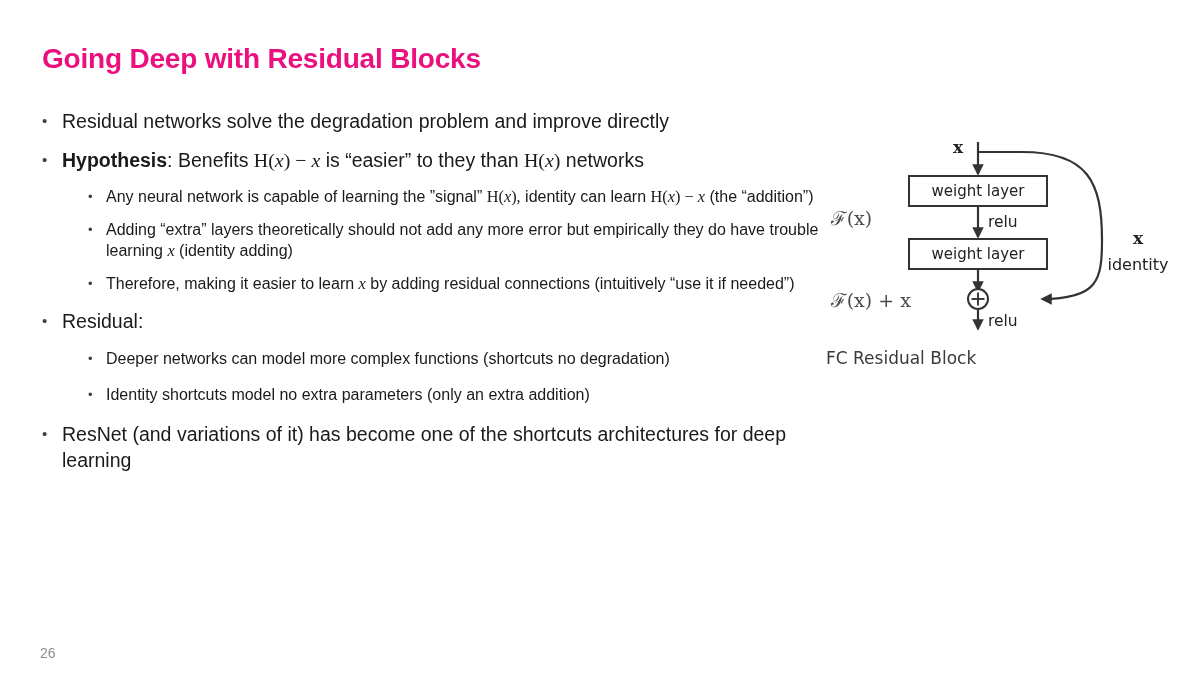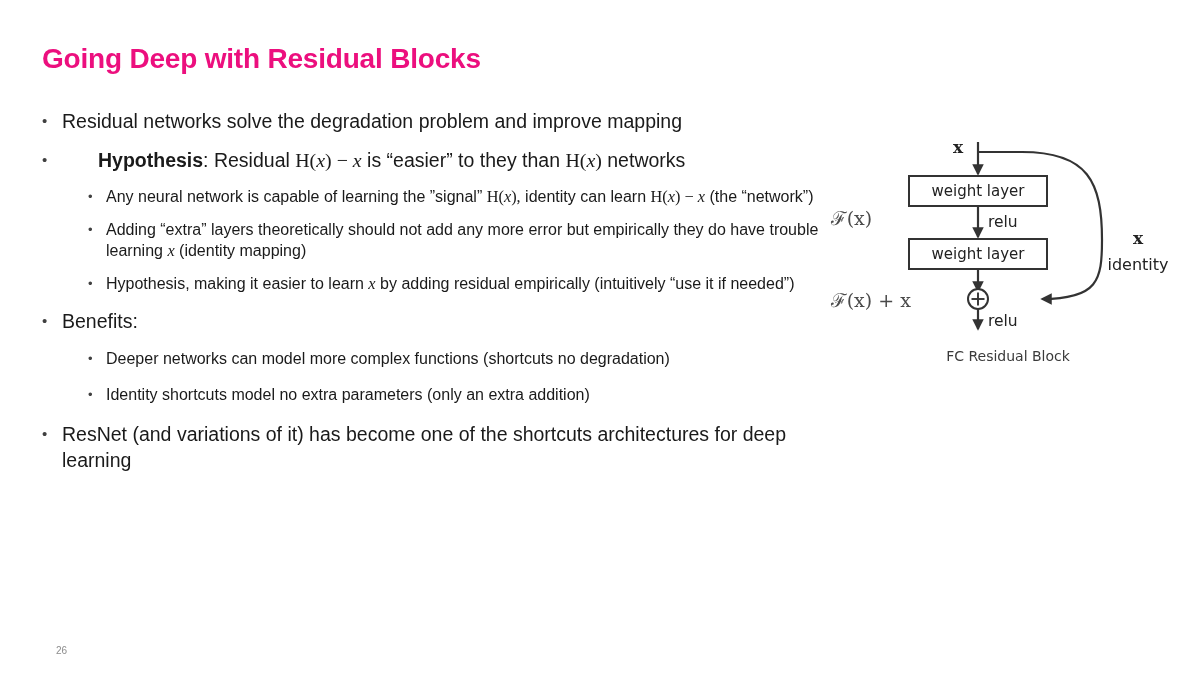--- a/index.html
+++ b/index.html
@@ -68,21 +68,21 @@
   .lvl2 {
     font-size: 16px;
     line-height: 21.5px;
     padding-left: 66px;
     margin-bottom: 11px;
   }
   .lvl2 > .dot { font-size: 13px; left: 48px; top: 0px; }
 
   .tight { margin-bottom: 7px; }
 
-  b.hyp { font-weight: bold; margin-left: 36px; }
+  b.hyp { font-weight: bold; }
 
   
   .mathit {
     font-family: "Liberation Serif", serif;
     font-style: italic;
     font-size: 1.02em;
   }
   .mathup {
     font-family: "Liberation Serif", serif;
     font-style: normal;
@@ -96,72 +96,71 @@
     top: 130px;
     width: 364px;
     height: 250px;
   }
   #figure svg { display: block; }
   #fig-caption {
     position: absolute;
     left: 826px;
     top: 348px;
     width: 364px;
-    text-align: center;
-    font-size: 14px;
+    font-size: 17px;
     color: #3a3a3a;
     font-family: "DejaVu Sans", sans-serif;
   }
 
   
   #page-number {
     position: absolute;
-    left: 56px;
+    left: 40px;
     top: 645px;
-    font-size: 10px;
+    font-size: 14px;
     color: #8c8c8c;
   }
 </style>
 </head>
 <body>
 
 <div id="slide">
 
   <div id="slide-title">Going Deep with Residual Blocks</div>
 
   <div id="body">
 
     <div class="bullet lvl1">
       <span class="dot">•</span>
-      <span class="btxt">Residual networks solve the degradation problem and improve mapping</span>
+      <span class="btxt">Residual networks solve the degradation problem and improve directly</span>
     </div>
 
     <div class="bullet lvl1">
       <span class="dot">•</span>
-      <span class="btxt"><b class="hyp">Hypothesis</b><span>: Residual </span><span class="mathup">H(</span><span class="mathit">x</span><span class="mathup">) − </span><span class="mathit">x</span><span> is “easier” to they than </span><span class="mathup">H(</span><span class="mathit">x</span><span class="mathup">)</span><span> networks</span></span>
+      <span class="btxt"><b class="hyp">Hypothesis</b><span>: Benefits </span><span class="mathup">H(</span><span class="mathit">x</span><span class="mathup">) − </span><span class="mathit">x</span><span> is “easier” to they than </span><span class="mathup">H(</span><span class="mathit">x</span><span class="mathup">)</span><span> networks</span></span>
     </div>
 
     <div class="bullet lvl2">
       <span class="dot">•</span>
-      <span class="btxt"><span>Any neural network is capable of learning the ”signal” </span><span class="mathup">H(</span><span class="mathit">x</span><span class="mathup">),</span><span> identity can learn </span><span class="mathup">H(</span><span class="mathit">x</span><span class="mathup">) − </span><span class="mathit">x</span><span> (the “network”)</span></span>
+      <span class="btxt"><span>Any neural network is capable of learning the ”signal” </span><span class="mathup">H(</span><span class="mathit">x</span><span class="mathup">),</span><span> identity can learn </span><span class="mathup">H(</span><span class="mathit">x</span><span class="mathup">) − </span><span class="mathit">x</span><span> (the “addition”)</span></span>
     </div>
 
     <div class="bullet lvl2">
       <span class="dot">•</span>
-      <span class="btxt"><span>Adding “extra” layers theoretically should not add any more error but empirically they do have trouble learning </span><span class="mathit">x</span><span> (identity mapping)</span></span>
+      <span class="btxt"><span>Adding “extra” layers theoretically should not add any more error but empirically they do have trouble learning </span><span class="mathit">x</span><span> (identity adding)</span></span>
     </div>
 
     <div class="bullet lvl2">
       <span class="dot">•</span>
-      <span class="btxt"><span>Hypothesis, making it easier to learn </span><span class="mathit">x</span><span> by adding residual empirically (intuitively “use it if needed”)</span></span>
+      <span class="btxt"><span>Therefore, making it easier to learn </span><span class="mathit">x</span><span> by adding residual connections (intuitively “use it if needed”)</span></span>
     </div>
 
     <div class="bullet lvl1 tight" style="margin-top:14px;">
       <span class="dot">•</span>
-      <span class="btxt">Benefits:</span>
+      <span class="btxt">Residual:</span>
     </div>
 
     <div class="bullet lvl2" style="margin-top:14px;">
       <span class="dot">•</span>
       <span class="btxt">Deeper networks can model more complex functions (shortcuts no degradation)</span>
     </div>
 
     <div class="bullet lvl2" style="margin-top:14px;">
       <span class="dot">•</span>
       <span class="btxt">Identity shortcuts model no extra parameters (only an extra addition)</span>

